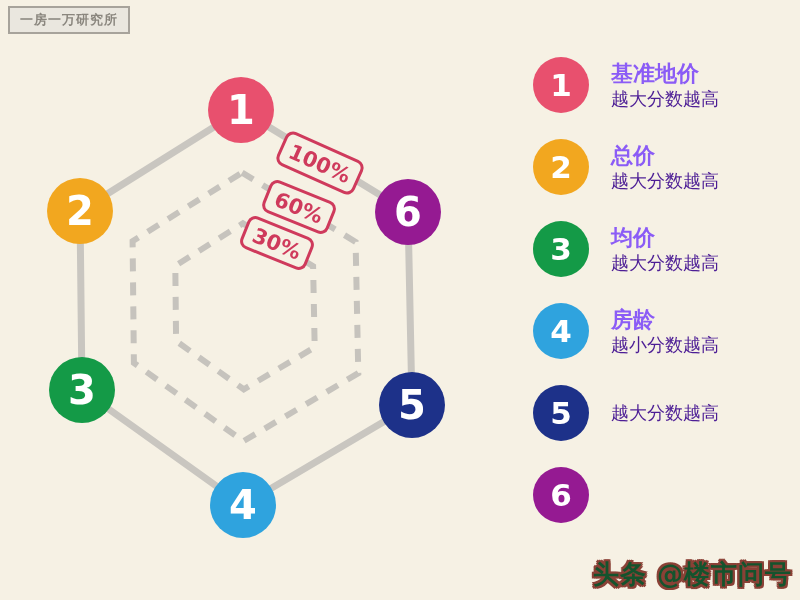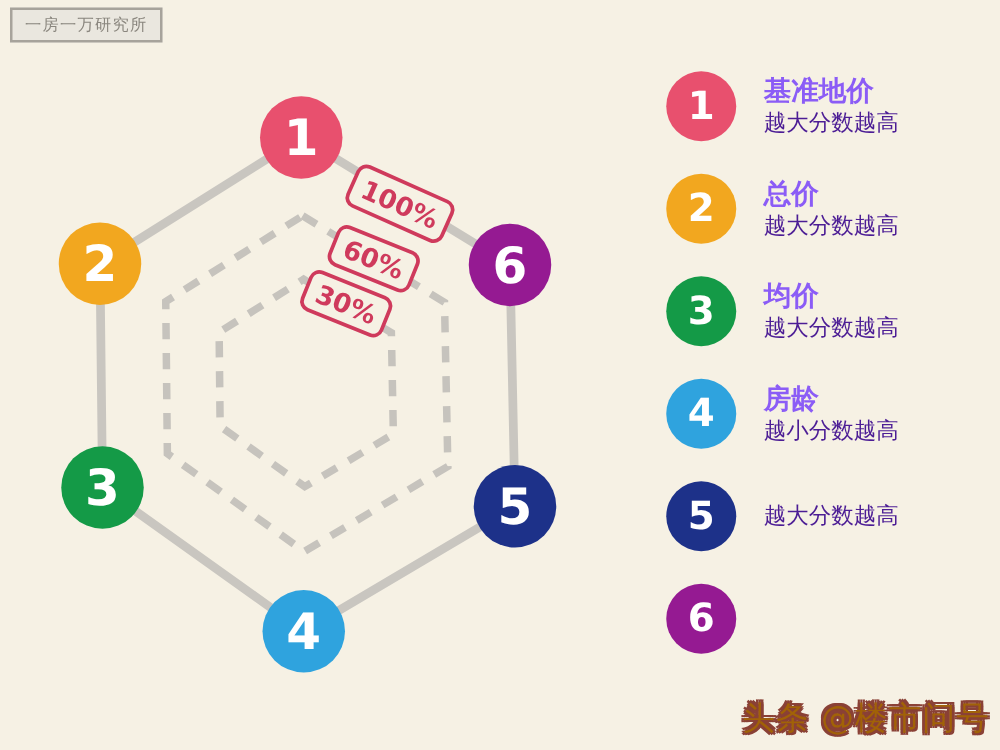--- a/index.html
+++ b/index.html
@@ -13,20 +13,21 @@
 
   
   .badge{
     position:absolute;left:8px;top:6px;
     border:2px solid #a7a39b;
     background:#eae7df;
     color:#8a867e;
     font-size:13px;
     padding:3px 10px;
     letter-spacing:1px;
+    font-weight:bold;
   }
 
   
   .hexchart{position:absolute;left:0;top:0;}
   .ring-solid{fill:none;stroke:#c9c6c0;stroke-width:7;}
   .ring-dashed{fill:none;stroke:#c6c3bd;stroke-width:6;stroke-dasharray:13 11;}
   .ring-label-box{fill:#f6f1e4;stroke:#cf3a5c;stroke-width:3;}
   .ring-label-text{
     fill:#cf3a5c;font-size:21px;font-weight:bold;
     font-family:"DejaVu Sans","Liberation Sans",sans-serif;
@@ -52,22 +53,22 @@
   .legend-title{
     font-size:22px;font-weight:bold;color:#8b5cf6;line-height:1.25;
   }
   .legend-desc{
     font-size:18px;color:#4c1d95;line-height:1.3;white-space:pre-line;
   }
 
   
   .watermark{
     position:absolute;right:8px;bottom:8px;
-    font-size:26px;font-weight:normal;letter-spacing:1px;
-    color:#a16207;
+    font-size:26px;font-weight:bold;letter-spacing:1px;
+    color:#14532d;
     text-shadow:
       -2px -2px 0 #8a4136, 2px -2px 0 #8a4136,
       -2px 2px 0 #8a4136, 2px 2px 0 #8a4136,
       -2px 0 0 #8a4136, 2px 0 0 #8a4136,
       0 -2px 0 #8a4136, 0 2px 0 #8a4136;
     margin-top: 24px;
   }
 </style>
 </head>
 <body>

